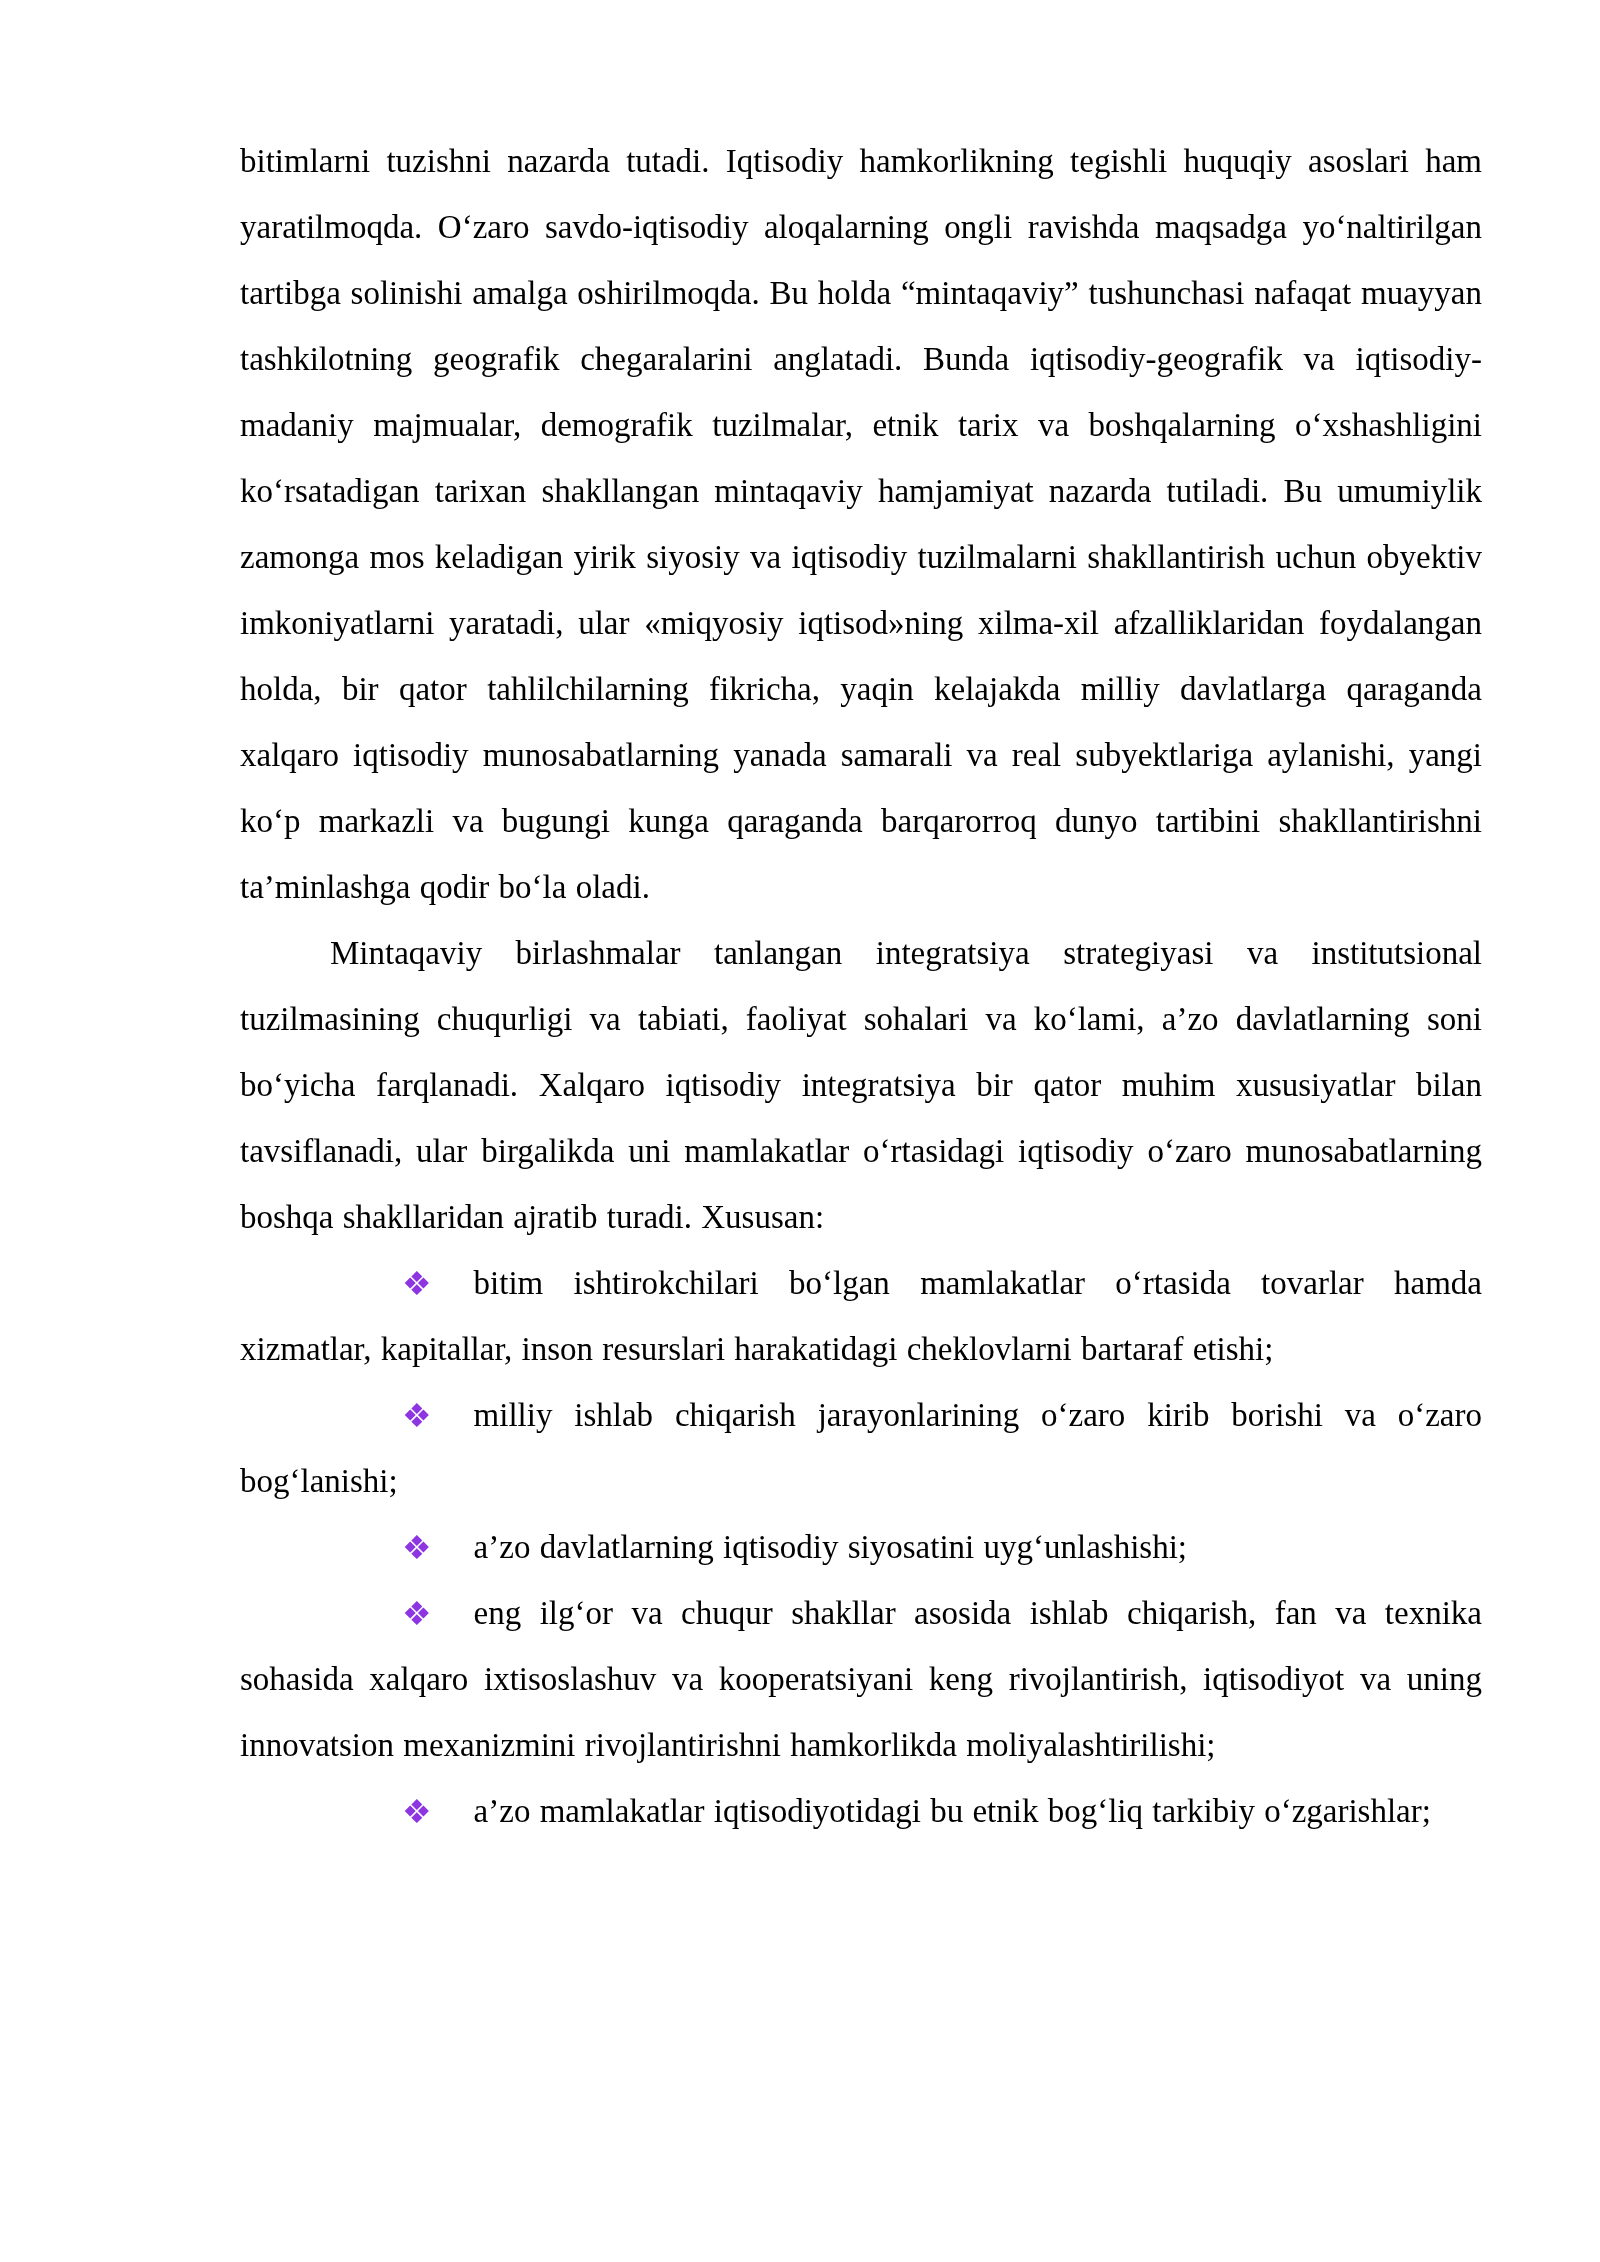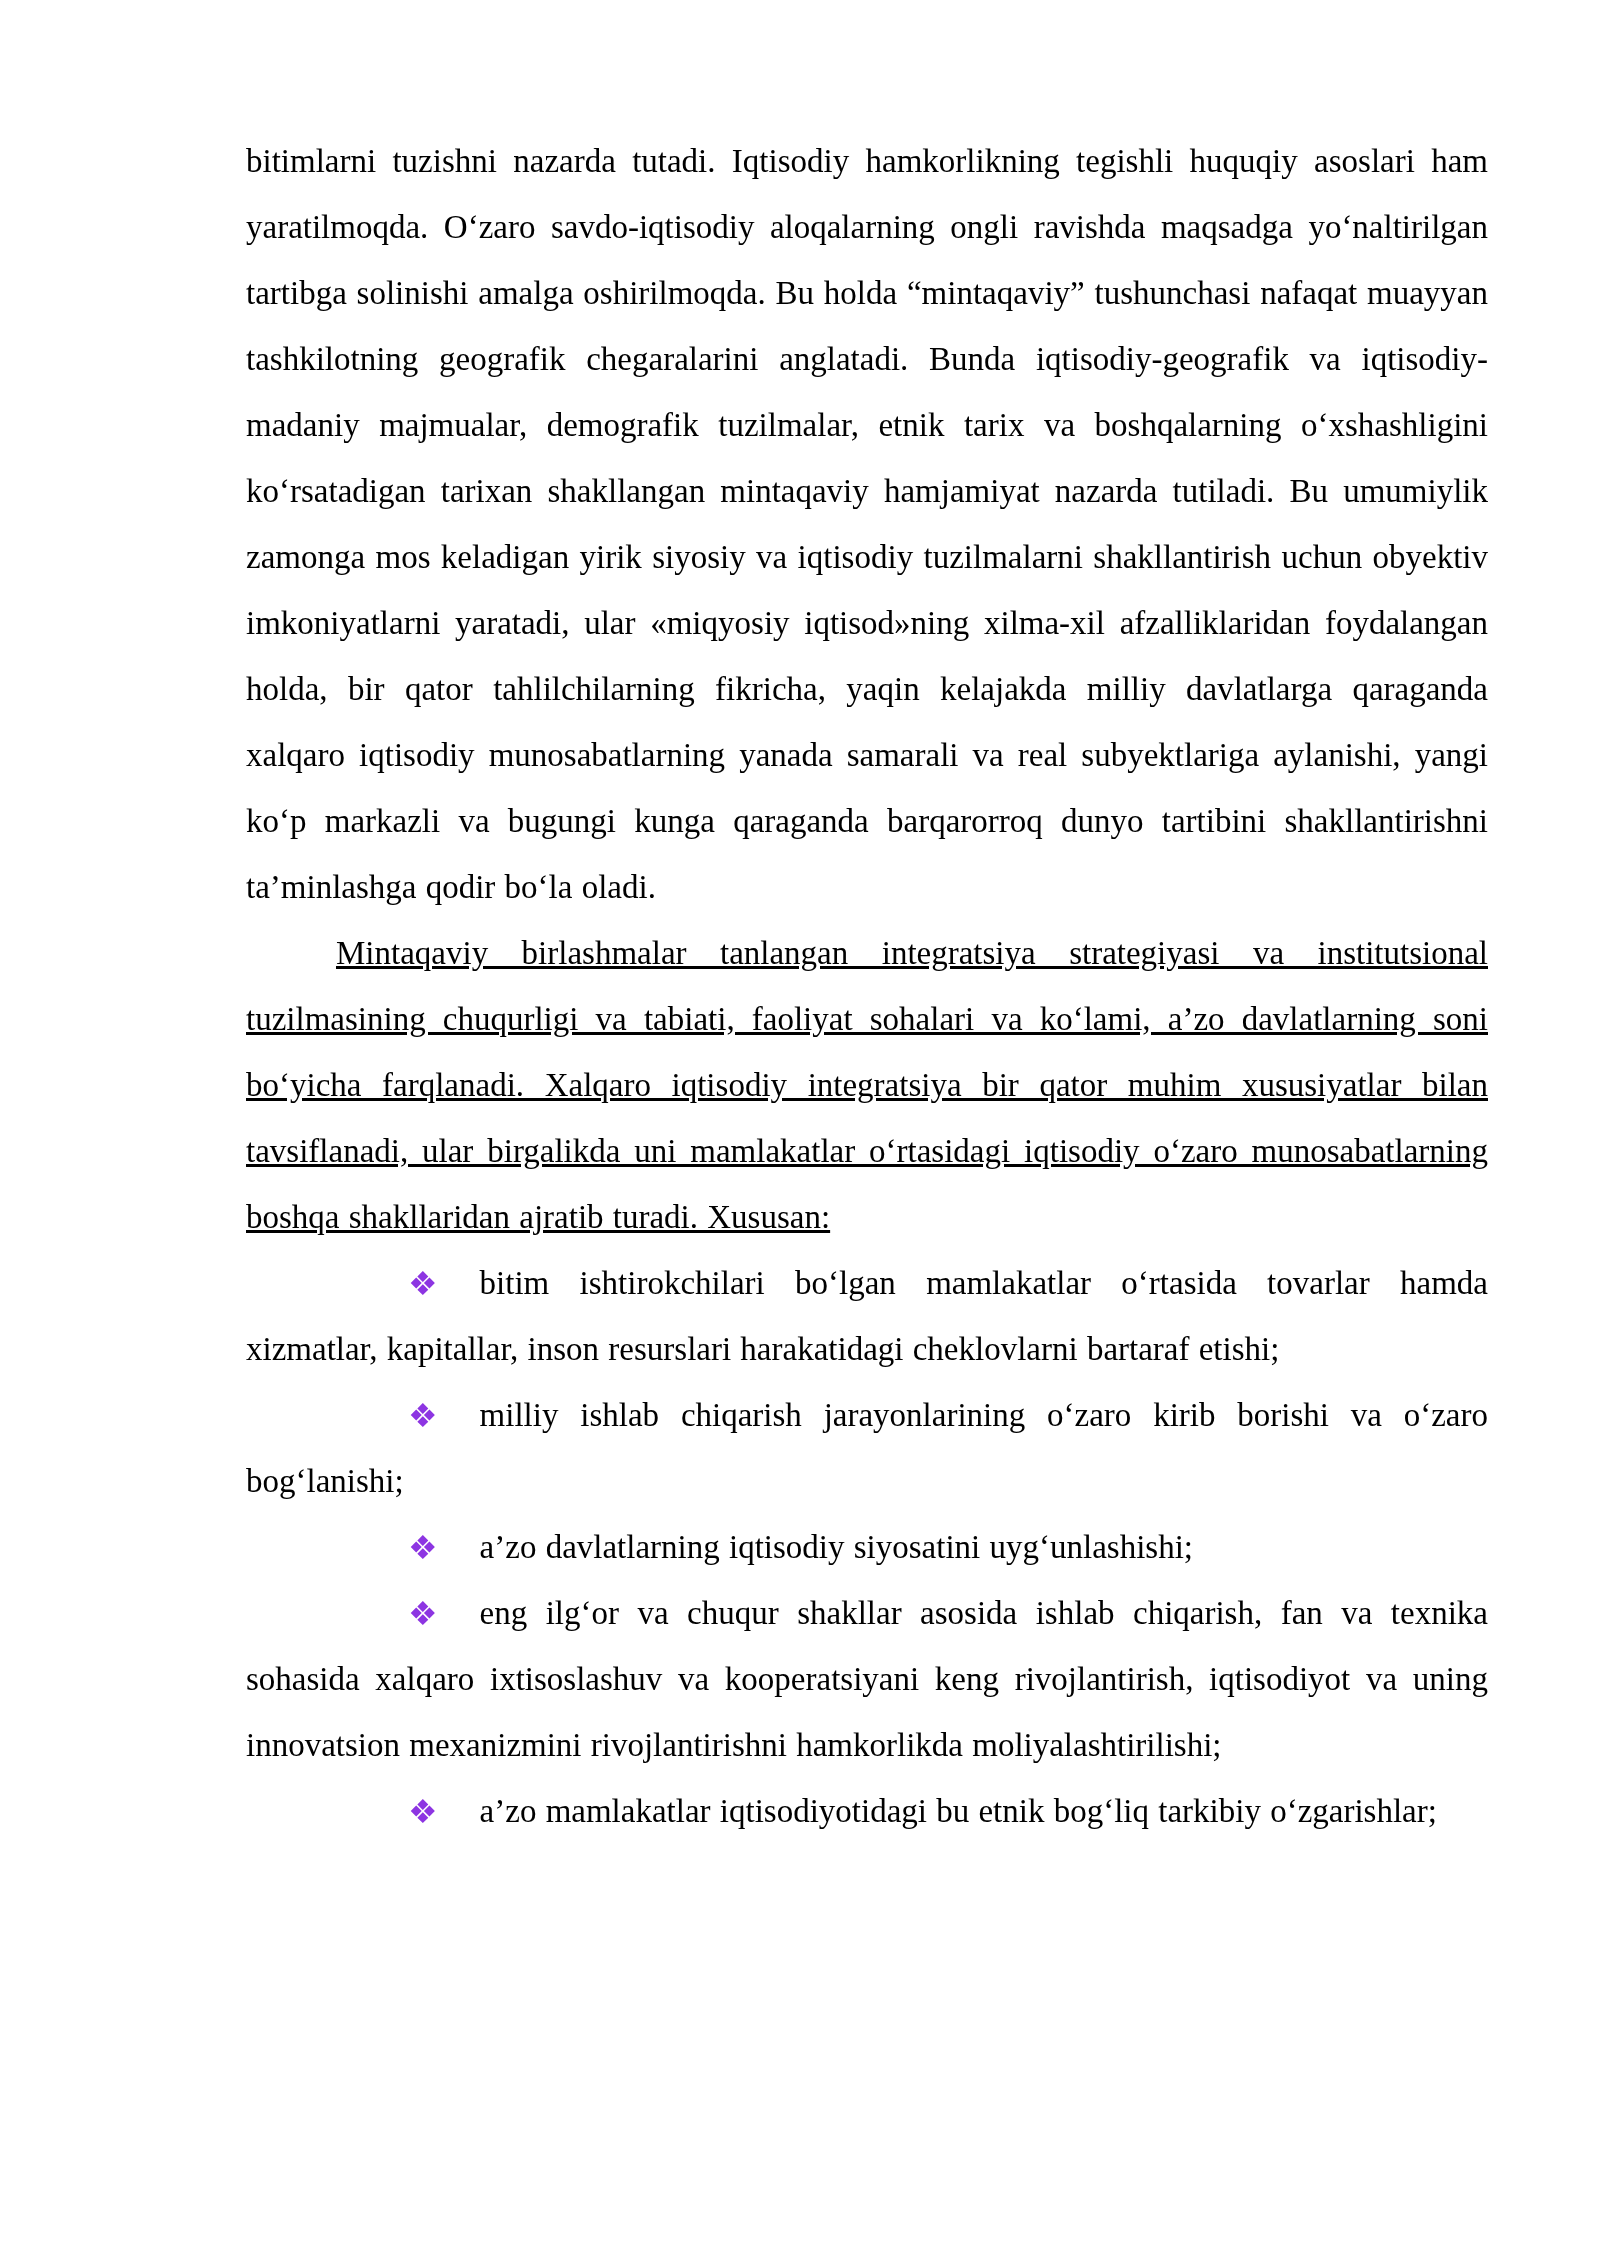--- a/index.html
+++ b/index.html
@@ -16,34 +16,33 @@
   }
   .page {
     position: relative;
     width: 1600px;
     height: 2262px;
     background: #ffffff;
   }
   .content {
     position: absolute;
     top: 128px;
-    left: 246px;
+    left: 240px;
     width: 1242px;
   }
   .par {
     margin: 0;
     font-size: 33px;
     line-height: 66px;
     text-align: justify;
     text-justify: inter-word;
     word-spacing: 1px;
   }
   .par.indented {
     text-indent: 90px;
-    text-decoration: underline;
   }
   .par.bullet-par {
     text-indent: 81px;
   }
   .bullet-glyph {
     font-family: "DejaVu Sans", sans-serif;
     font-size: 33px;
     display: inline-block;
     margin-right: 42px;
     transform: translateY(1px);

